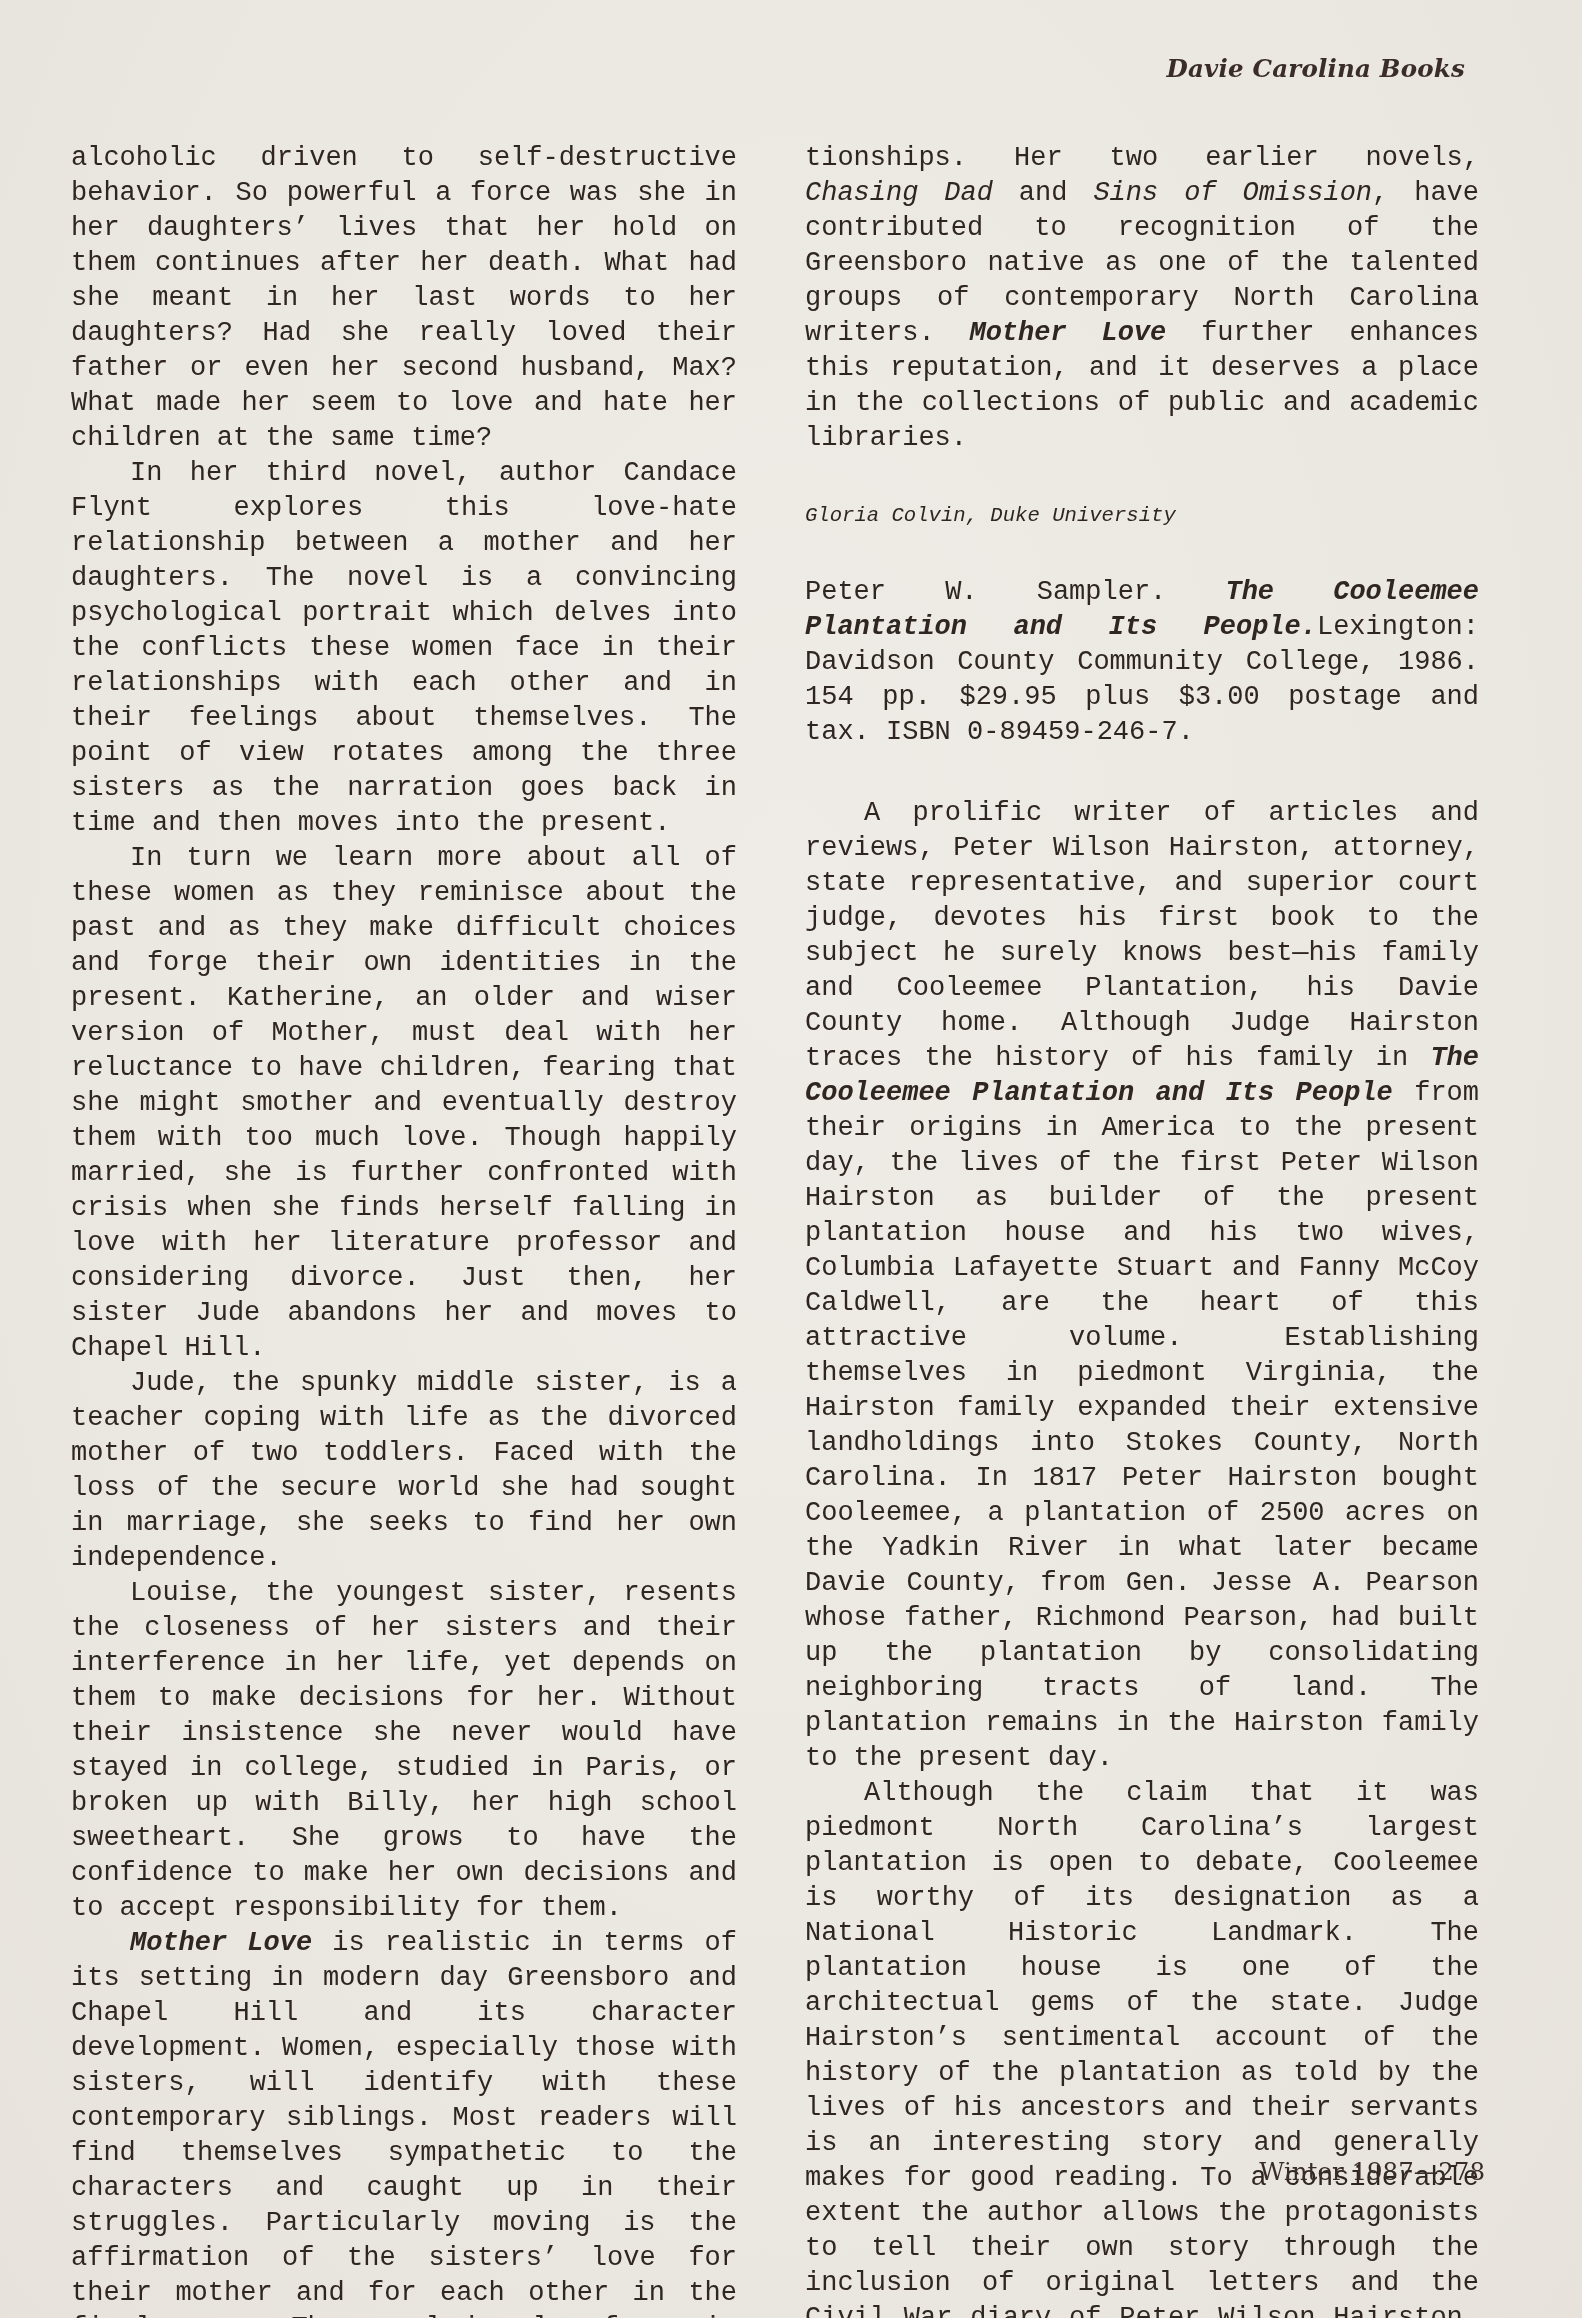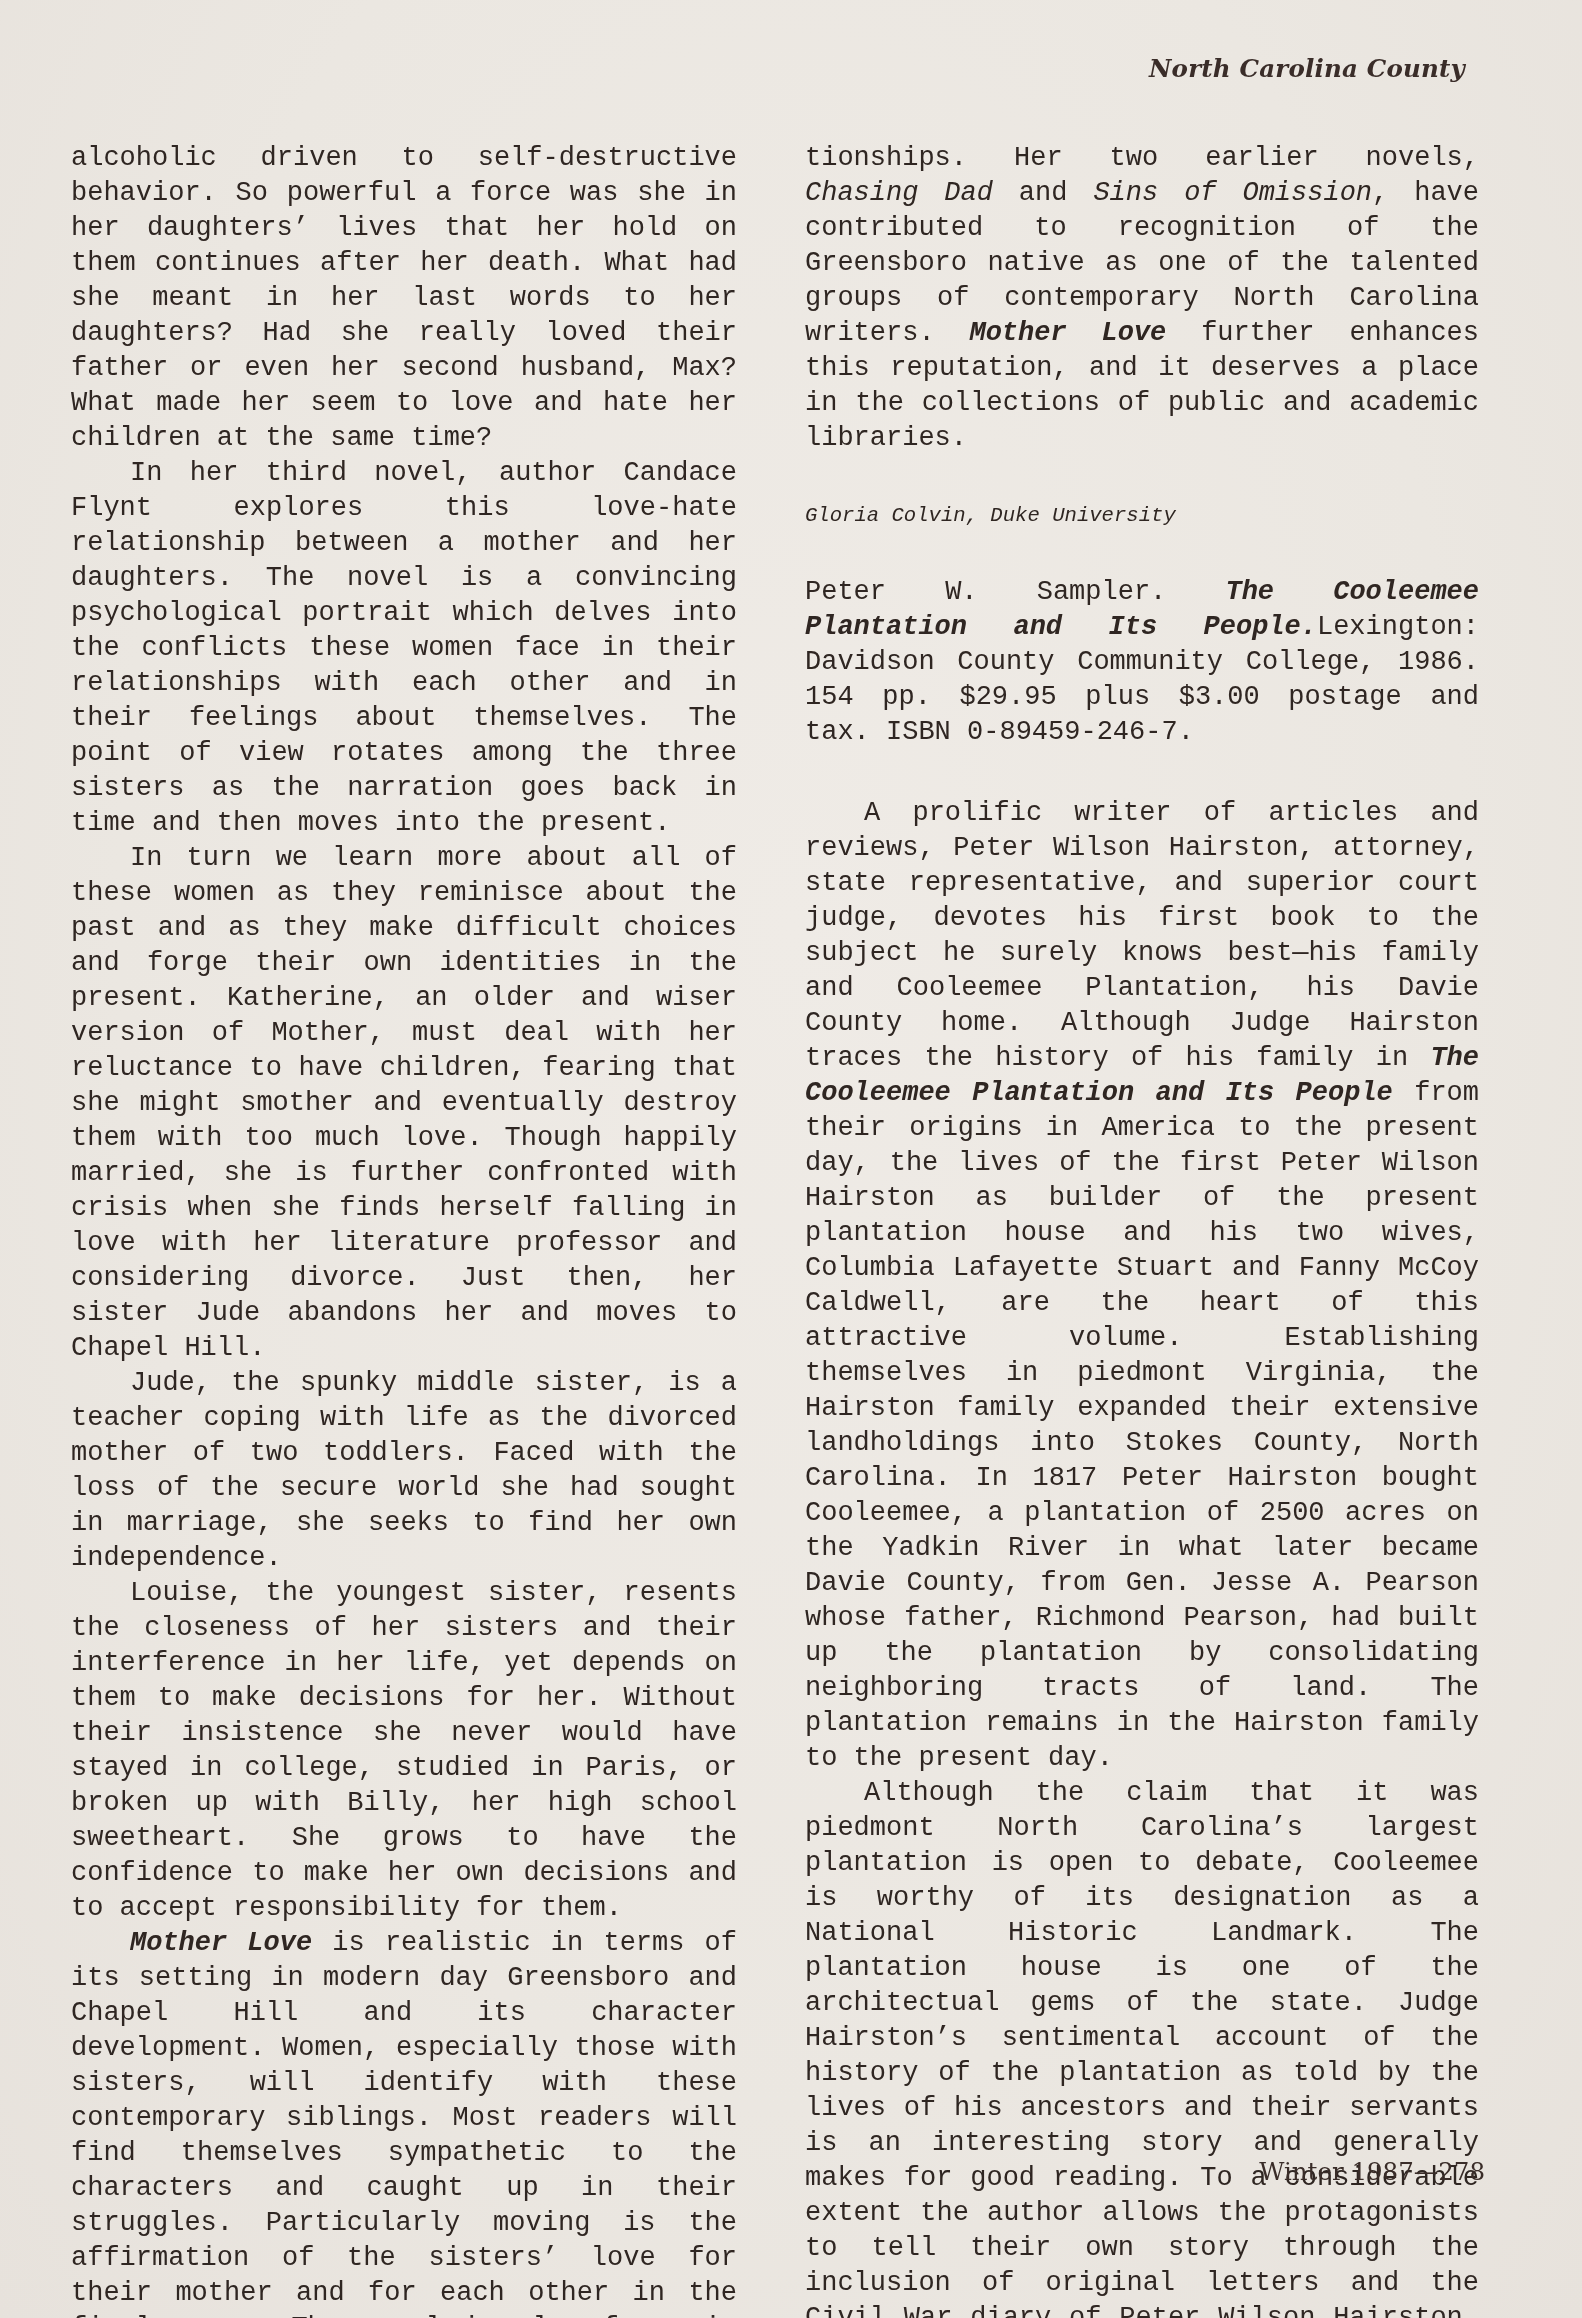--- a/index.html
+++ b/index.html
@@ -61,21 +61,21 @@
       font-family: "DejaVu Serif", serif;
       font-size: 24.5px;
       color: #3a2d29;
     }
   </style>
 </head>
 <body>
 
 <div class="page">
 
-  <div class="running-head">North Carolina County</div>
+  <div class="running-head">Davie Carolina Books</div>
 
   <div class="column col-left">
     <p>alcoholic driven to self-destructive behavior. So powerful a force was she in her daughters’ lives that her hold on them continues after her death. What had she meant in her last words to her daughters? Had she really loved their father or even her second husband, Max? What made her seem to love and hate her children at the same time?</p>
     <p class="indent">In her third novel, author Candace Flynt explores this love-hate relationship between a mother and her daughters. The novel is a convincing psychological portrait which delves into the conflicts these women face in their relationships with each other and in their feelings about themselves. The point of view rotates among the three sisters as the narration goes back in time and then moves into the present.</p>
     <p class="indent">In turn we learn more about all of these women as they reminisce about the past and as they make difficult choices and forge their own identities in the present. Katherine, an older and wiser version of Mother, must deal with her reluctance to have children, fearing that she might smother and eventually destroy them with too much love. Though happily married, she is further confronted with crisis when she finds herself falling in love with her literature professor and considering divorce. Just then, her sister Jude abandons her and moves to Chapel Hill.</p>
     <p class="indent">Jude, the spunky middle sister, is a teacher coping with life as the divorced mother of two toddlers. Faced with the loss of the secure world she had sought in marriage, she seeks to find her own independence.</p>
     <p class="indent">Louise, the youngest sister, resents the closeness of her sisters and their interference in her life, yet depends on them to make decisions for her. Without their insistence she never would have stayed in college, studied in Paris, or broken up with Billy, her high school sweetheart. She grows to have the confidence to make her own decisions and to accept responsibility for them.</p>
     <p class="indent"><b><em>Mother Love</em></b><span> is realistic in terms of its setting in modern day Greensboro and Chapel Hill and its character development. Women, especially those with sisters, will identify with these contemporary siblings. Most readers will find themselves sympathetic to the characters and caught up in their struggles. Particularly moving is the affirmation of the sisters’ love for their mother and for each other in the final scene. The novel is also funny in parts. One of the most humorous scenes involves a mixer for singles in Chapel Hill known as the “People Sampler.”</span></p>
     <p class="indent">Candace Flynt is a skillful writer who possesses keen insight first human behavior and rela-</p>
   </div>

